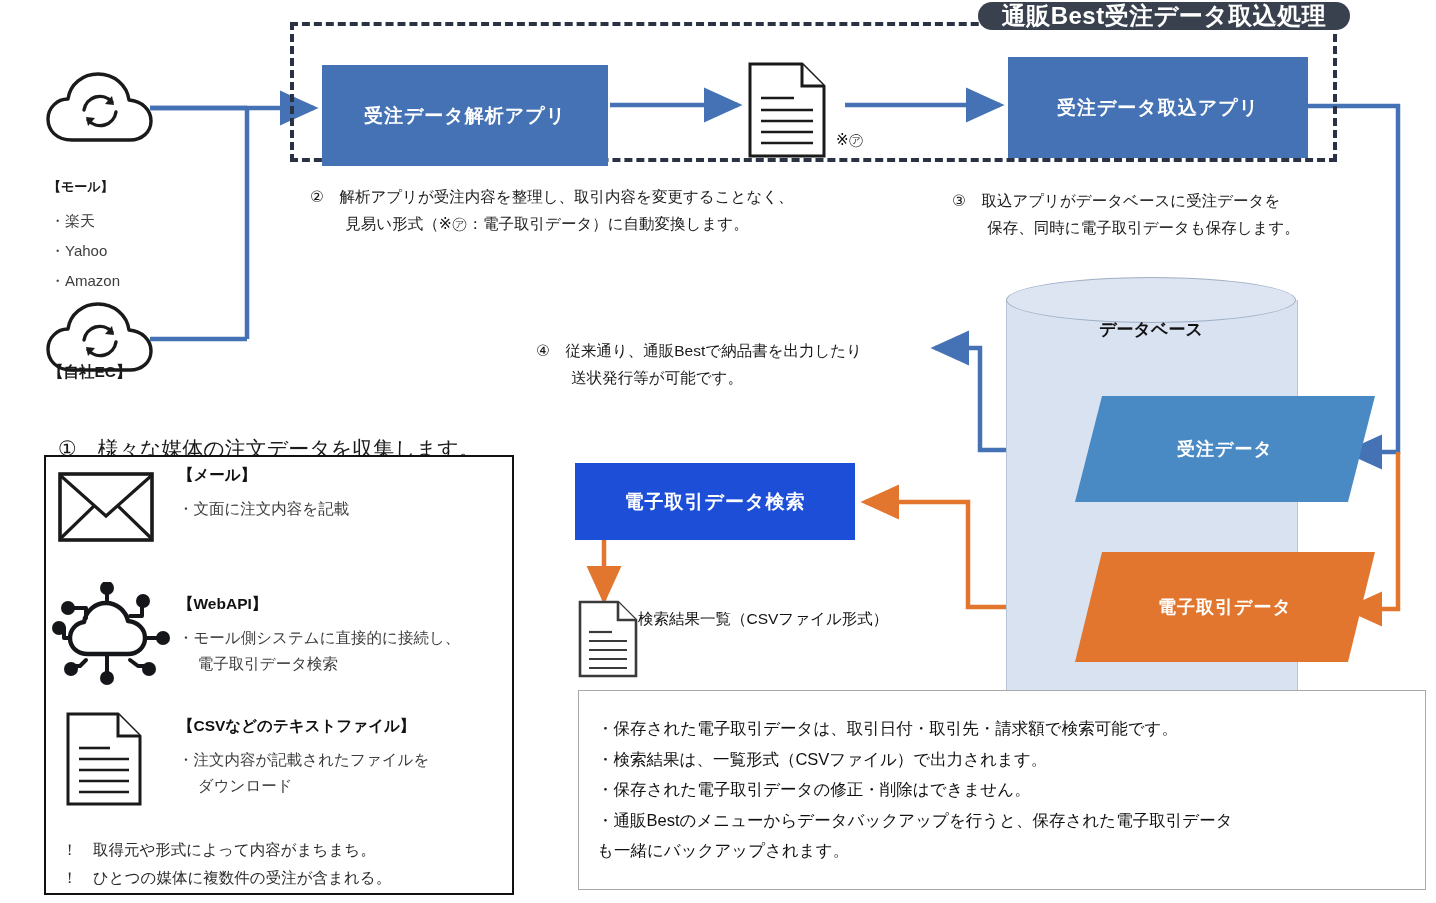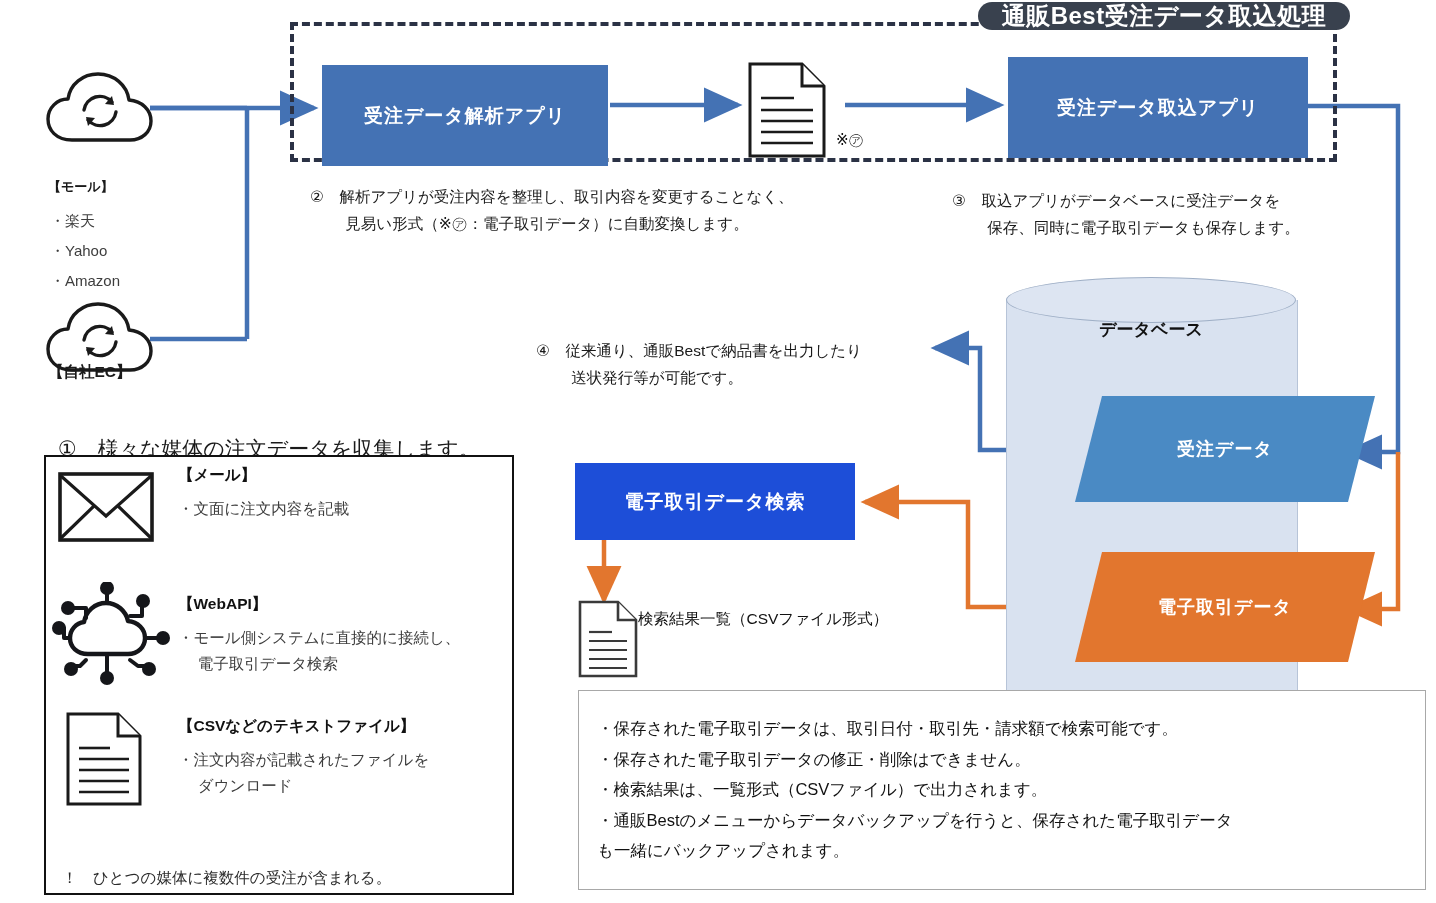--- a/index.html
+++ b/index.html
@@ -230,20 +230,21 @@
         <line x1="13" y1="58" x2="63" y2="58"></line>
         <line x1="13" y1="69" x2="63" y2="69"></line>
         <line x1="13" y1="80" x2="63" y2="80"></line>
       </g>
     </svg>
   </div>
   <div class="abs txt src-head" style="left:178px;top:714px;">【CSVなどのテキストファイル】</div>
   <div class="abs txt src-body" style="left:178px;top:747px;">・注文内容が記載されたファイルを
  　ダウンロード</div>
 
+  <div class="abs txt warn" style="left:62px;top:838px;">！　取得元や形式によって内容がまちまち。</div>
   <div class="abs txt warn" style="left:62px;top:866px;">！　ひとつの媒体に複数件の受注が含まれる。</div>
 
   <div class="abs" id="db-body"></div>
   <div class="abs" id="db-top"></div>
   <div class="abs txt" id="db-label">データベース</div>
 
   <div class="par" id="par-orders">受注データ</div>
   <div class="par" id="par-etrans">電子取引データ</div>
 
   <div class="abs" id="box-search">電子取引データ検索</div>
@@ -258,19 +259,19 @@
         <line x1="11" y1="50" x2="49" y2="50"></line>
         <line x1="11" y1="59" x2="49" y2="59"></line>
         <line x1="11" y1="68" x2="49" y2="68"></line>
       </g>
     </svg>
   </div>
   <div class="abs txt" id="result-caption">検索結果一覧（CSVファイル形式）</div>
 
   <div class="abs" id="notes-panel">
     <div class="note-line">・保存された電子取引データは、取引日付・取引先・請求額で検索可能です。</div>
+    <div class="note-line">・検索結果は、一覧形式（CSVファイル）で出力されます。</div>
     <div class="note-line">・保存された電子取引データの修正・削除はできません。</div>
-    <div class="note-line">・検索結果は、一覧形式（CSVファイル）で出力されます。</div>
     <div class="note-line">・通販Bestのメニューからデータバックアップを行うと、保存された電子取引データ
 も一緒にバックアップされます。</div>
   </div>
 
 </div>
 
 </body></html>

